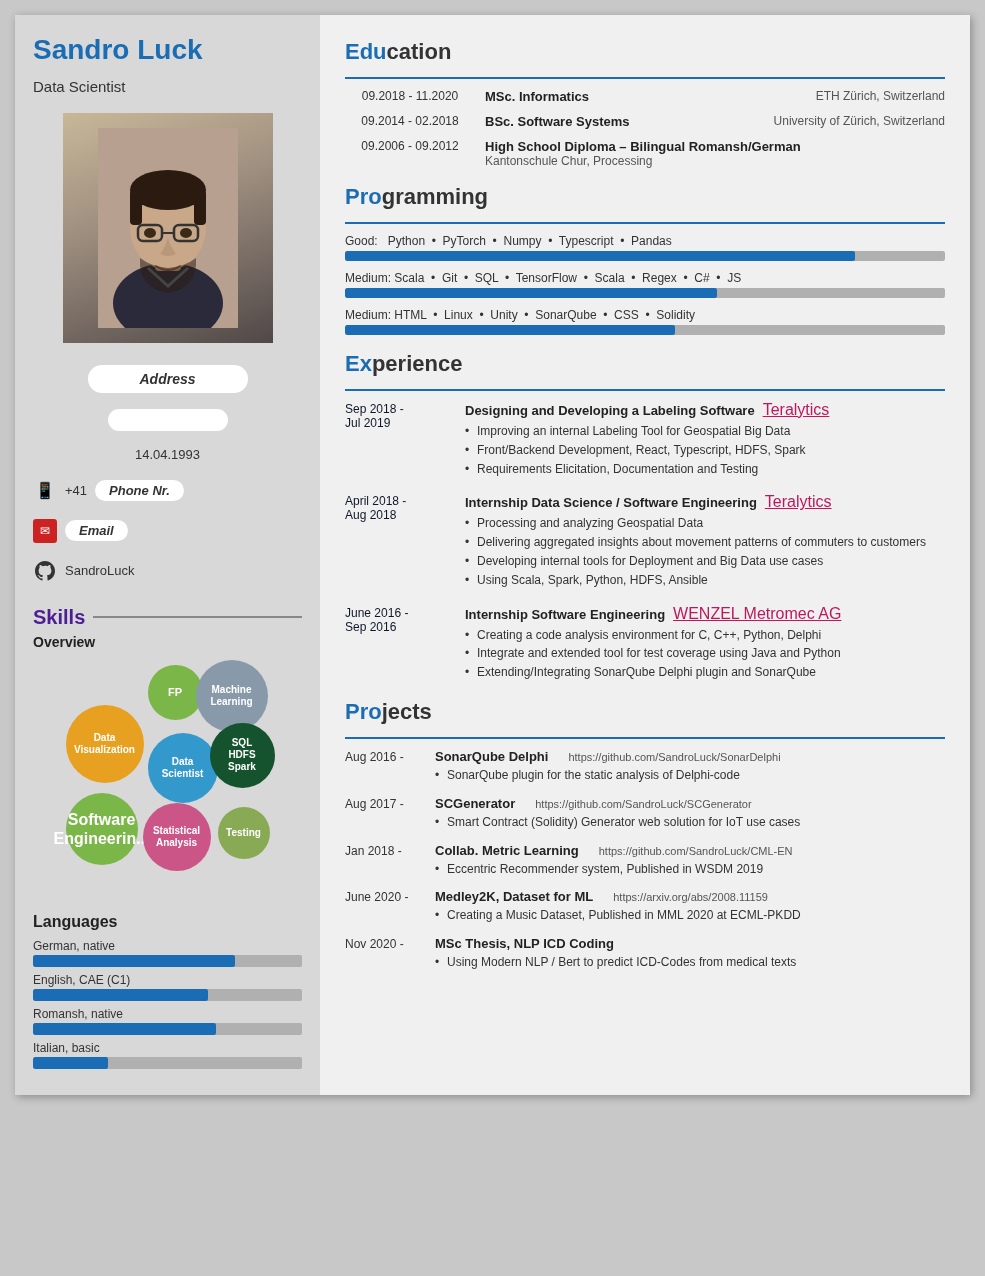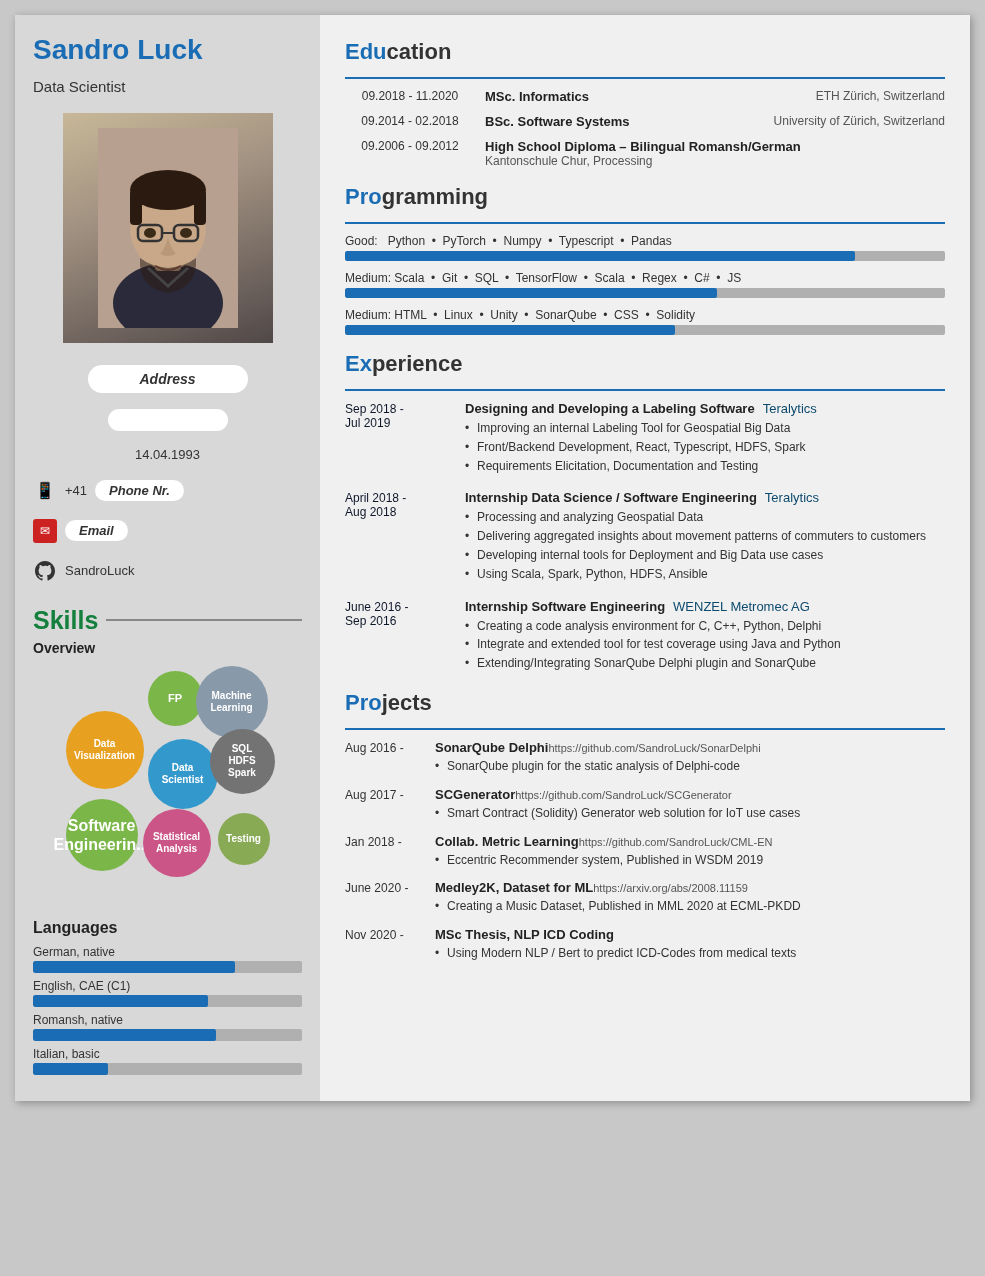--- a/index.html
+++ b/index.html
@@ -291,22 +291,23 @@
       gap: 8px;
       margin-bottom: 4px;
       flex-wrap: wrap;
     }
     .exp-title {
       font-size: 13px;
       font-weight: bold;
       color: #222;
     }
     .exp-company {
-      font-size: 13px;
-      color: #0c4a6e;
+      font-size: 16px;
+      color: #be185d;
+      text-decoration: underline;
     }
     .exp-bullets {
       list-style: none;
       padding: 0;
     }
     .exp-bullets li {
       font-size: 12px;
       color: #333;
       padding-left: 12px;
       position: relative;
@@ -331,21 +332,21 @@
       font-size: 12px;
       color: #333;
       padding-top: 1px;
     }
     .proj-content {
       flex: 1;
     }
     .proj-title-row {
       display: flex;
       align-items: baseline;
-      gap: 0;
+      gap: 20px;
       margin-bottom: 3px;
       flex-wrap: wrap;
     }
     .proj-title {
       font-size: 13px;
       font-weight: bold;
       color: #222;
     }
     .proj-link {
       font-size: 11px;
@@ -433,36 +434,36 @@
       <div class="contact-icon github-icon">
         <svg width="20" height="20" viewBox="0 0 24 24" fill="#333">
           <path d="M12 0C5.37 0 0 5.37 0 12c0 5.3 3.44 9.8 8.2 11.37.6.1.82-.26.82-.58v-2.03c-3.34.72-4.04-1.61-4.04-1.61-.55-1.39-1.34-1.76-1.34-1.76-1.09-.75.08-.73.08-.73 1.2.08 1.84 1.24 1.84 1.24 1.07 1.83 2.81 1.3 3.5.99.11-.78.42-1.3.76-1.6-2.67-.3-5.47-1.33-5.47-5.93 0-1.31.47-2.38 1.24-3.22-.12-.3-.54-1.52.12-3.18 0 0 1.01-.32 3.3 1.23a11.5 11.5 0 013-.4c1.02.005 2.04.14 3 .4 2.28-1.55 3.29-1.23 3.29-1.23.66 1.66.24 2.88.12 3.18.77.84 1.23 1.91 1.23 3.22 0 4.61-2.81 5.63-5.48 5.92.43.37.81 1.1.81 2.22v3.29c0 .32.22.69.83.57C20.57 21.8 24 17.3 24 12c0-6.63-5.37-12-12-12z"></path>
         </svg>
       </div>
       <span class="contact-value">SandroLuck</span>
     </div>
 
     <div style="margin-top:10px;">
       <div style="display:flex;align-items:center;gap:8px;margin-bottom:5px;">
-        <span style="font-size:25px;font-weight:bold;color:#15803d;">Skills</span>
+        <span style="font-size:20px;font-weight:bold;color:#4c1d95;">Skills</span>
         <div style="flex:1;height:2px;background:#888;"></div>
       </div>
       <div class="overview-label">Overview</div>
 
       <div class="venn-container">
 
         <div class="bubble" style="width:55px;height:55px;background:#7ab648;top:10px;left:100px;font-size:11px;">FP</div>
 
         <div class="bubble" style="width:72px;height:72px;background:#8899aa;top:5px;left:148px;font-size:10px;">Machine<br>Learning</div>
 
         <div class="bubble" style="width:78px;height:78px;background:#e8a020;top:50px;left:18px;font-size:10px;">Data<br>Visualization</div>
 
         <div class="bubble" style="width:70px;height:70px;background:#3399cc;top:78px;left:100px;font-size:10px;">Data<br>Scientist</div>
 
-        <div class="bubble" style="width:65px;height:65px;background:#737373;top:68px;left:162px;font-size:10px;">SQL<br>HDFS<br>Spark</div>
+        <div class="bubble" style="width:65px;height:65px;background:#14532d;top:68px;left:162px;font-size:10px;">SQL<br>HDFS<br>Spark</div>
 
         <div class="bubble" style="width:72px;height:72px;background:#7ab648;top:138px;left:18px;font-size:16px;">Software<br>Engineerin...</div>
 
         <div class="bubble" style="width:68px;height:68px;background:#cc5588;top:148px;left:95px;font-size:10px;">Statistical<br>Analysis</div>
 
         <div class="bubble" style="width:52px;height:52px;background:#88aa55;top:152px;left:170px;font-size:10px;">Testing</div>
       </div>
     </div>
 
     <div class="languages-section">

